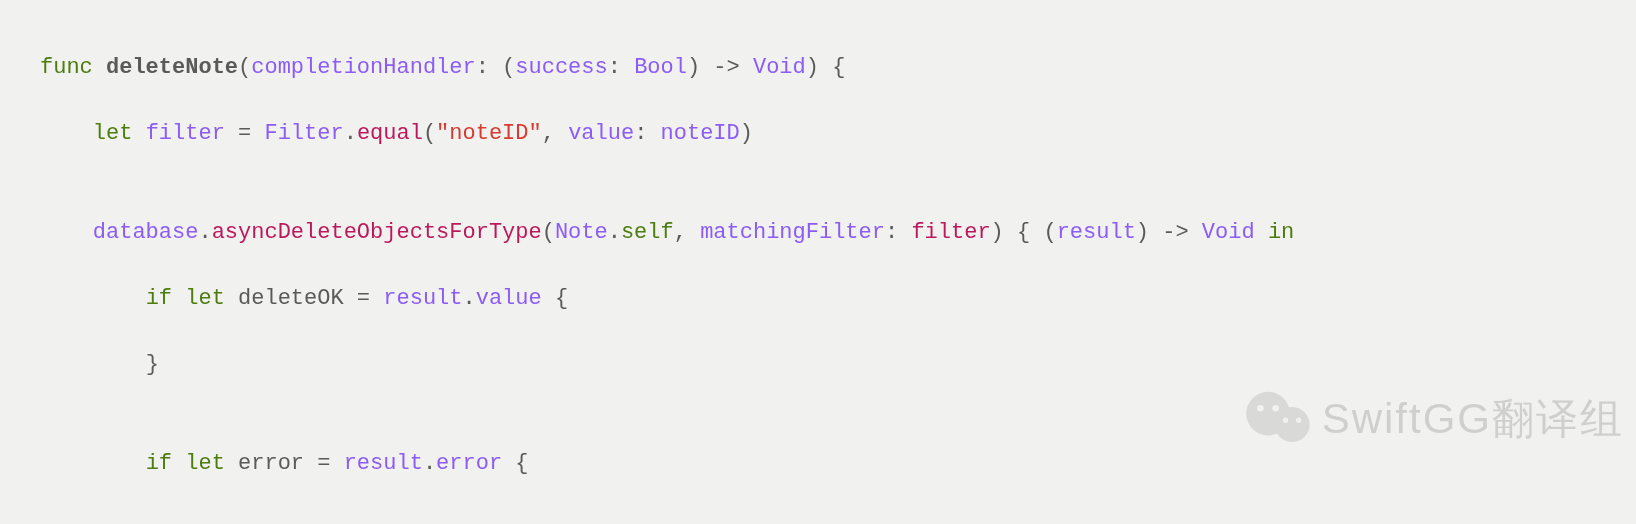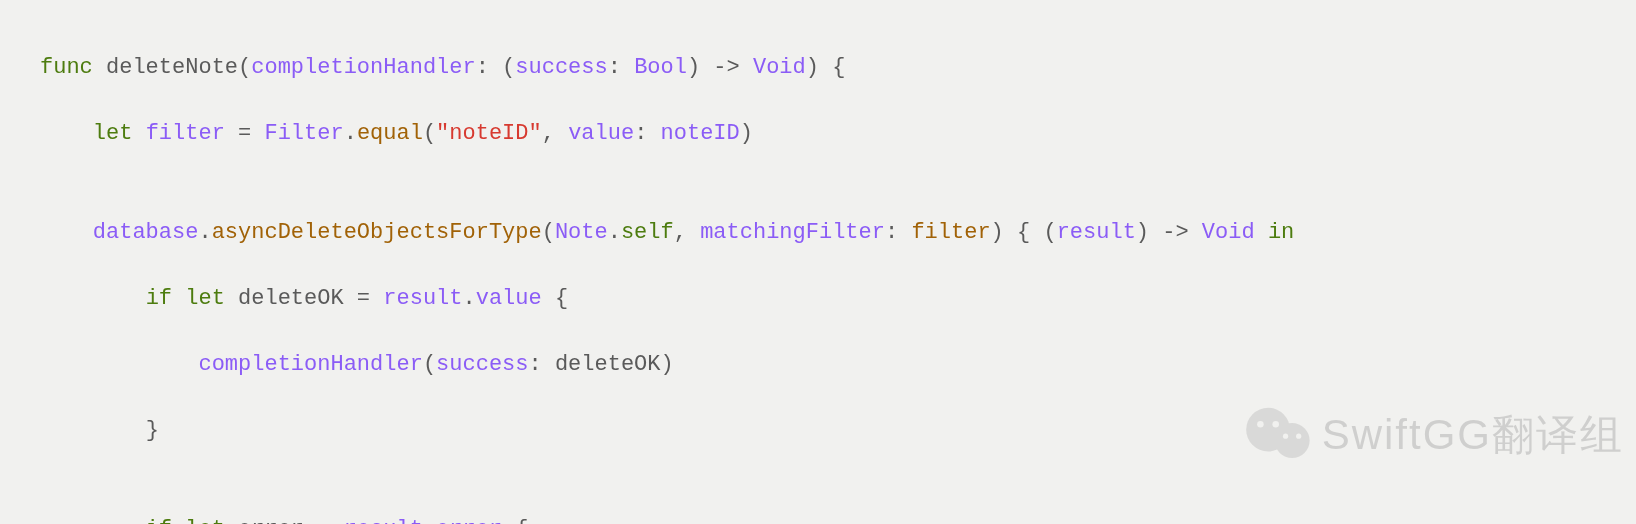--- a/index.html
+++ b/index.html
@@ -13,30 +13,30 @@
     line-height: 33px;
     overflow: hidden;
   }
   .code-block {
     position: relative;
     padding: 18px 0 0 40px;
     white-space: pre;
   }
   .tok { display: inline; }
   .kw      { color: #4d7c0f; }  
-  .fn      { color: #5a5a5a; }  
+  .fn      { color: #5a5a5a; font-weight: bold; }  
   .plain   { color: #5a5a5a; }  
   .id-blue { color: #8b5cf6; }  
-  .call    { color: #a16207; }  
+  .call    { color: #be185d; }  
   .str     { color: #d73a30; }  
   .line { display: block; }
   .watermark {
     position: absolute;
     right: 12px;
-    bottom: 60px;
+    bottom: 76px;
     display: flex;
     align-items: center;
     opacity: 0.32;
     font-family: -apple-system, "PingFang SC", sans-serif;
     color: #8a8a8a;
     font-size: 42px;
     letter-spacing: 2px;
     pointer-events: none;
   }
   .watermark svg {
@@ -48,21 +48,20 @@
 </style>
 </head>
 <body>
 
 <div class="code-block">
 <span class="line"><span class="tok kw">func</span><span class="tok plain"> </span><span class="tok fn">deleteNote</span><span class="tok plain">(</span><span class="tok id-blue">completionHandler</span><span class="tok plain">: (</span><span class="tok id-blue">success</span><span class="tok plain">: </span><span class="tok id-blue">Bool</span><span class="tok plain">) -&gt; </span><span class="tok id-blue">Void</span><span class="tok plain">) {</span></span>
 <span class="line"><span class="tok plain">    </span><span class="tok kw">let</span><span class="tok plain"> </span><span class="tok id-blue">filter</span><span class="tok plain"> = </span><span class="tok id-blue">Filter</span><span class="tok plain">.</span><span class="tok call">equal</span><span class="tok plain">(</span><span class="tok str">"noteID"</span><span class="tok plain">, </span><span class="tok id-blue">value</span><span class="tok plain">: </span><span class="tok id-blue">noteID</span><span class="tok plain">)</span></span>
 <span class="line"><span class="tok plain"></span></span>
 <span class="line"><span class="tok plain">    </span><span class="tok id-blue">database</span><span class="tok plain">.</span><span class="tok call">asyncDeleteObjectsForType</span><span class="tok plain">(</span><span class="tok id-blue">Note</span><span class="tok plain">.</span><span class="tok kw">self</span><span class="tok plain">, </span><span class="tok id-blue">matchingFilter</span><span class="tok plain">: </span><span class="tok call">filter</span><span class="tok plain">) { (</span><span class="tok id-blue">result</span><span class="tok plain">) -&gt; </span><span class="tok id-blue">Void</span><span class="tok plain"> </span><span class="tok kw">in</span></span>
 <span class="line"><span class="tok plain">        </span><span class="tok kw">if</span><span class="tok plain"> </span><span class="tok kw">let</span><span class="tok plain"> </span><span class="tok plain">deleteOK</span><span class="tok plain"> = </span><span class="tok id-blue">result</span><span class="tok plain">.</span><span class="tok id-blue">value</span><span class="tok plain"> {</span></span>
-<span class="line"><span class="tok plain">            </span><span class="tok id-blue">completionHandler</span><span class="tok plain">(</span><span class="tok id-blue">success</span><span class="tok plain">: </span><span class="tok plain">deleteOK</span><span class="tok plain">)</span></span>
 <span class="line"><span class="tok plain">        </span><span class="tok plain">}</span></span>
 <span class="line"><span class="tok plain"></span></span>
 <span class="line"><span class="tok plain">        </span><span class="tok kw">if</span><span class="tok plain"> </span><span class="tok kw">let</span><span class="tok plain"> </span><span class="tok plain">error</span><span class="tok plain"> = </span><span class="tok id-blue">result</span><span class="tok plain">.</span><span class="tok id-blue">error</span><span class="tok plain"> {</span></span>
 
 
 
 
 
 </div>
 

